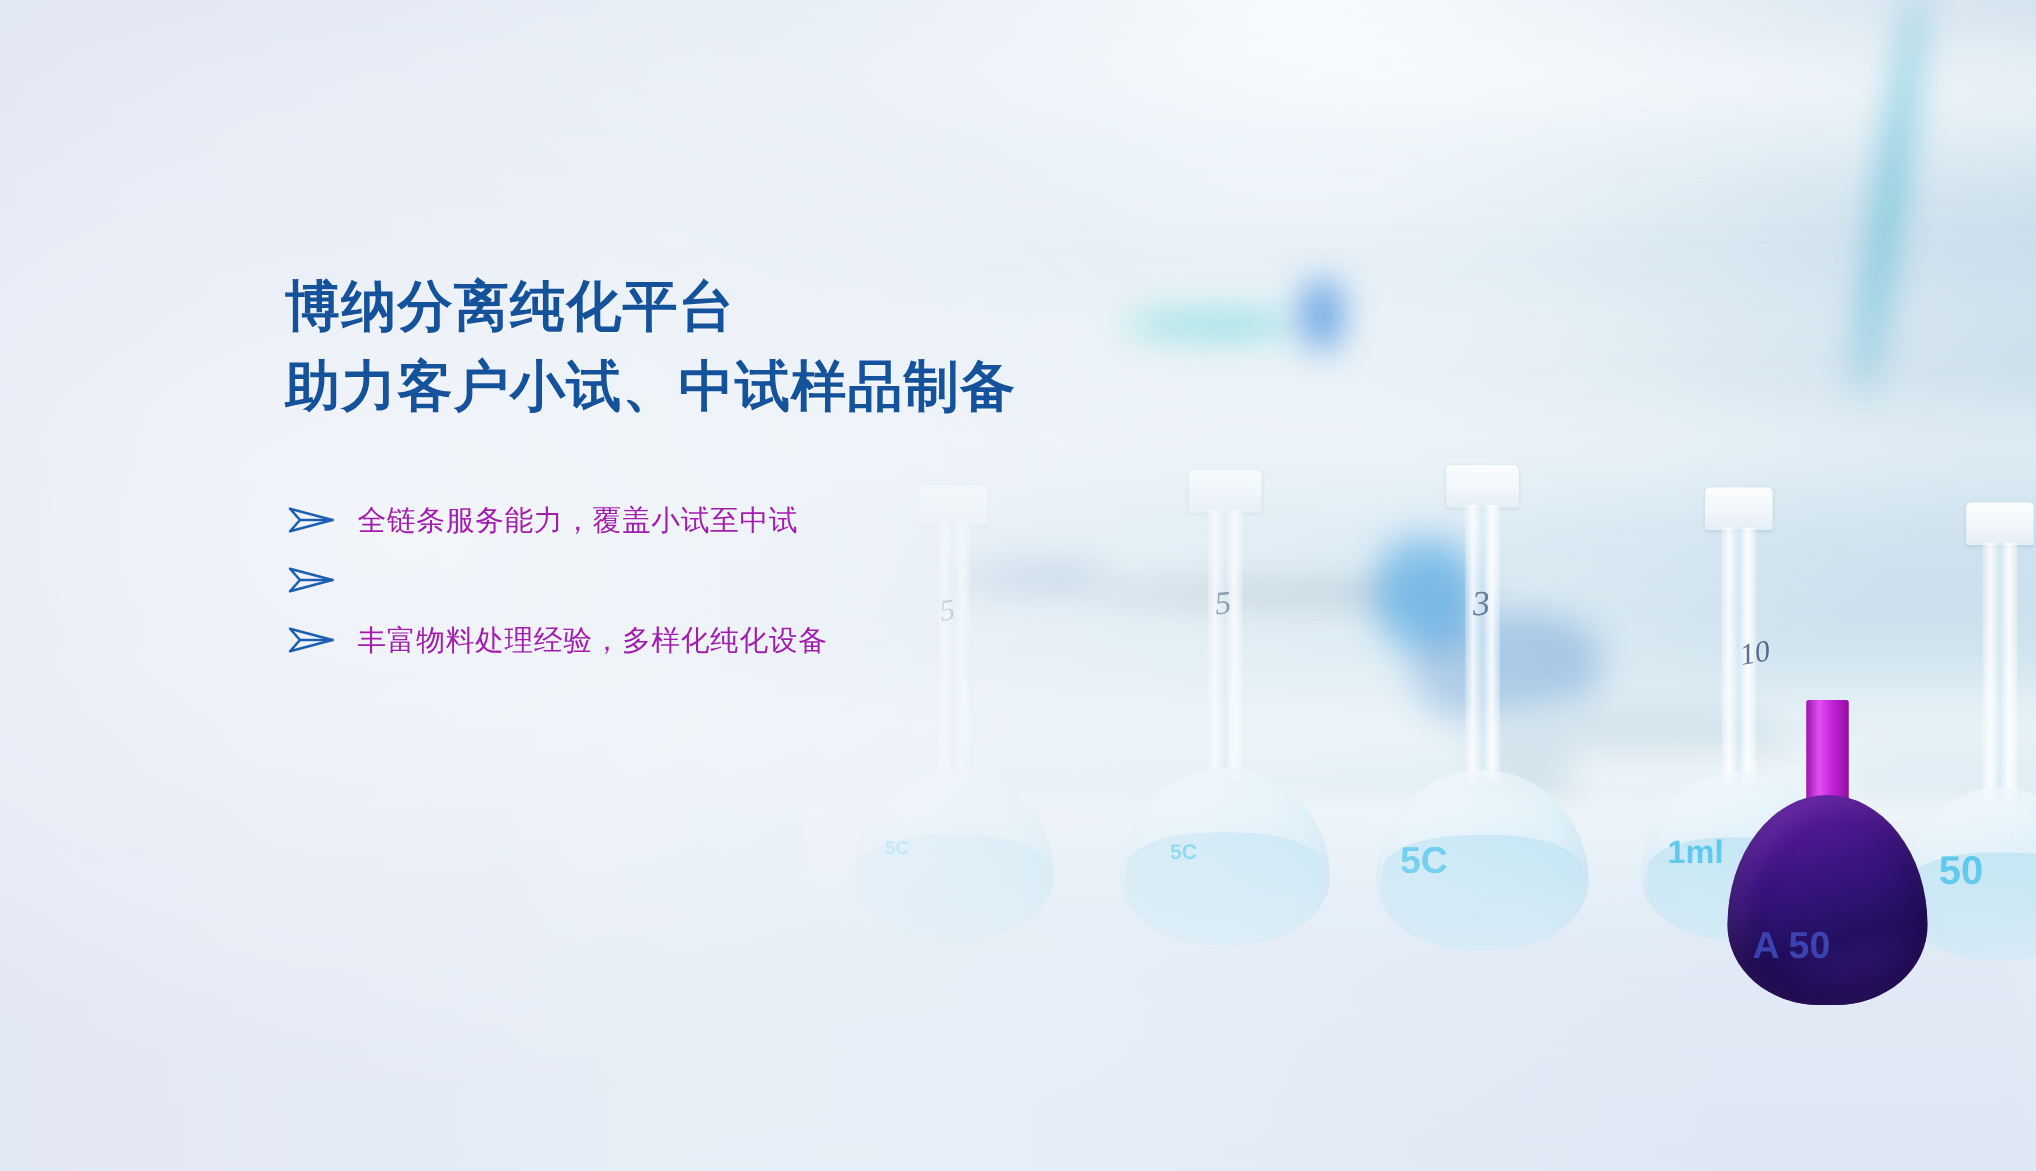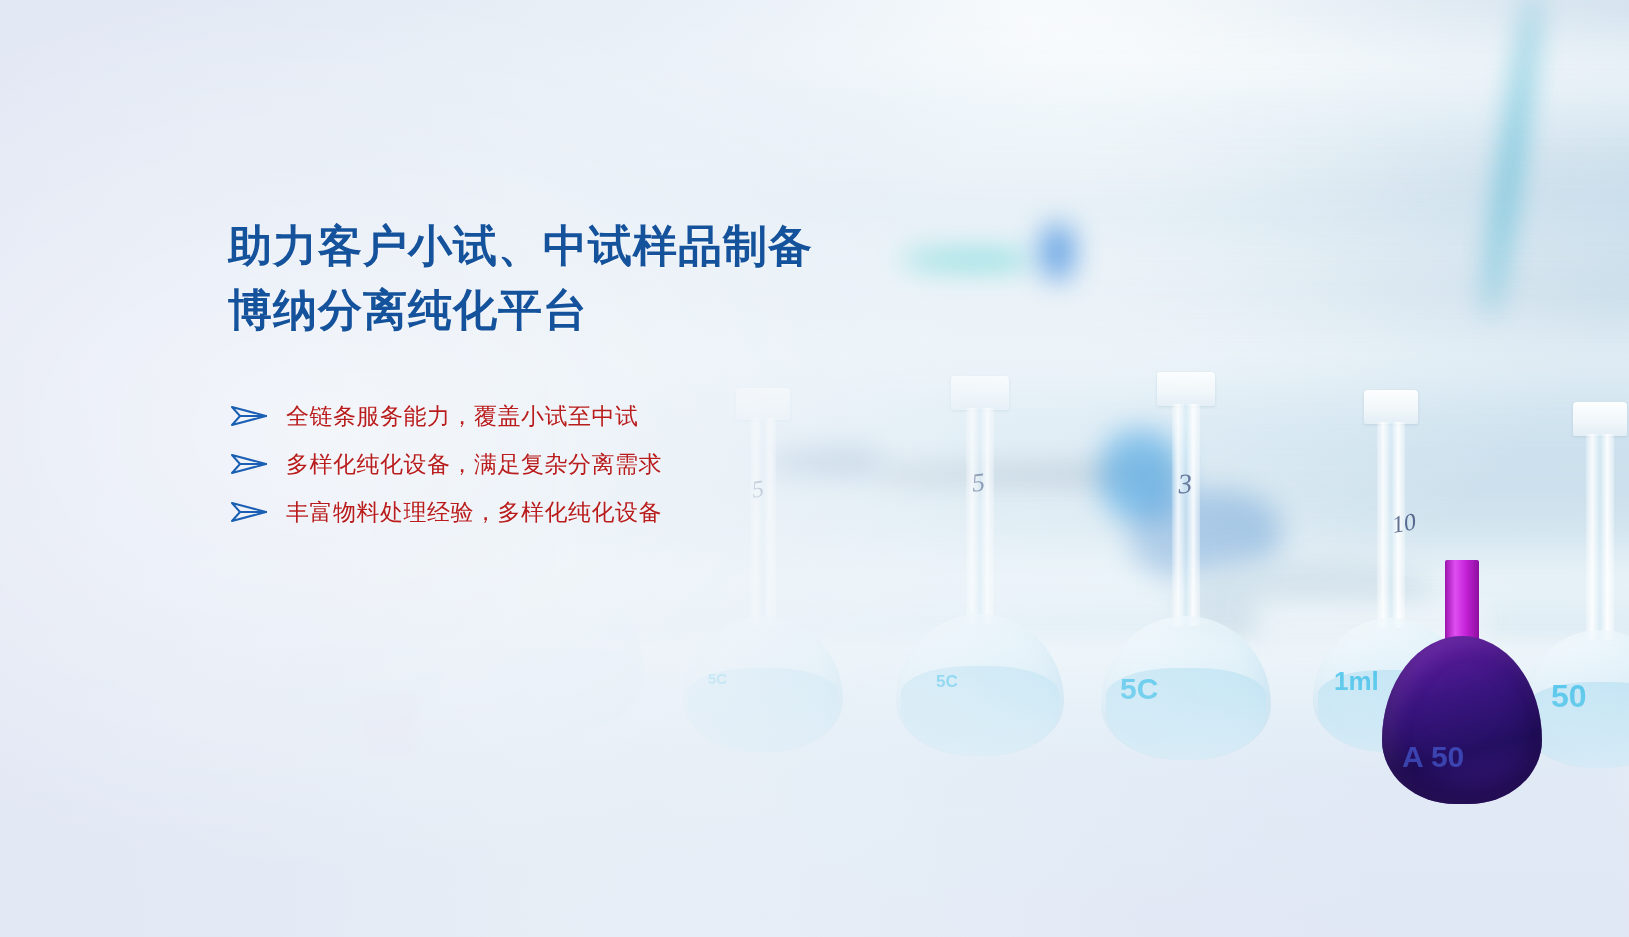--- a/index.html
+++ b/index.html
@@ -207,21 +207,21 @@
     height: 48px;
   }
   .bullet-icon {
     width: 42px;
     height: 30px;
     flex: 0 0 42px;
     display: block;
   }
   .bullet-text {
     margin-left: 16px;
-    color: #b91c1c;
+    color: #a21caf;
     font-size: 23px;
     line-height: 30px;
     letter-spacing: .5px;
     white-space: nowrap;
     text-shadow: 0 1px 2px rgba(255,255,255,0.5);
   }
 </style>
 </head>
 <body>
 
@@ -332,39 +332,38 @@
     <div class="accent" style="left:362px; top:698px; width:54px; height:58px; background:#c98fd2; opacity:.55; border-radius:4px; filter:blur(5px);"></div>
 
     <div class="bottom-fade"></div>
   </div>
 
   <div class="wash"></div>
   <div class="wash2"></div>
 
   <div class="content">
 
+    <div class="headline">博纳分离纯化平台</div>
     <div class="headline">助力客户小试、中试样品制备</div>
-    <div class="headline">博纳分离纯化平台</div>
 
     <div class="bullets">
 
       <div class="bullet">
         <svg class="bullet-icon" viewBox="0 0 42 30">
           <path d="M4 6 L38 15 L4 24 L12 15 Z" fill="none" stroke="#1a5fb4" stroke-width="2" stroke-linejoin="round" stroke-linecap="round"></path>
           <path d="M12 15 L38 15" fill="none" stroke="#1a5fb4" stroke-width="2" stroke-linecap="round"></path>
         </svg>
         <div class="bullet-text">全链条服务能力，覆盖小试至中试</div>
       </div>
 
       <div class="bullet">
         <svg class="bullet-icon" viewBox="0 0 42 30">
           <path d="M4 6 L38 15 L4 24 L12 15 Z" fill="none" stroke="#1a5fb4" stroke-width="2" stroke-linejoin="round" stroke-linecap="round"></path>
           <path d="M12 15 L38 15" fill="none" stroke="#1a5fb4" stroke-width="2" stroke-linecap="round"></path>
         </svg>
-        <div class="bullet-text">多样化纯化设备，满足复杂分离需求</div>
       </div>
 
       <div class="bullet">
         <svg class="bullet-icon" viewBox="0 0 42 30">
           <path d="M4 6 L38 15 L4 24 L12 15 Z" fill="none" stroke="#1a5fb4" stroke-width="2" stroke-linejoin="round" stroke-linecap="round"></path>
           <path d="M12 15 L38 15" fill="none" stroke="#1a5fb4" stroke-width="2" stroke-linecap="round"></path>
         </svg>
         <div class="bullet-text">丰富物料处理经验，多样化纯化设备</div>
       </div>
 

